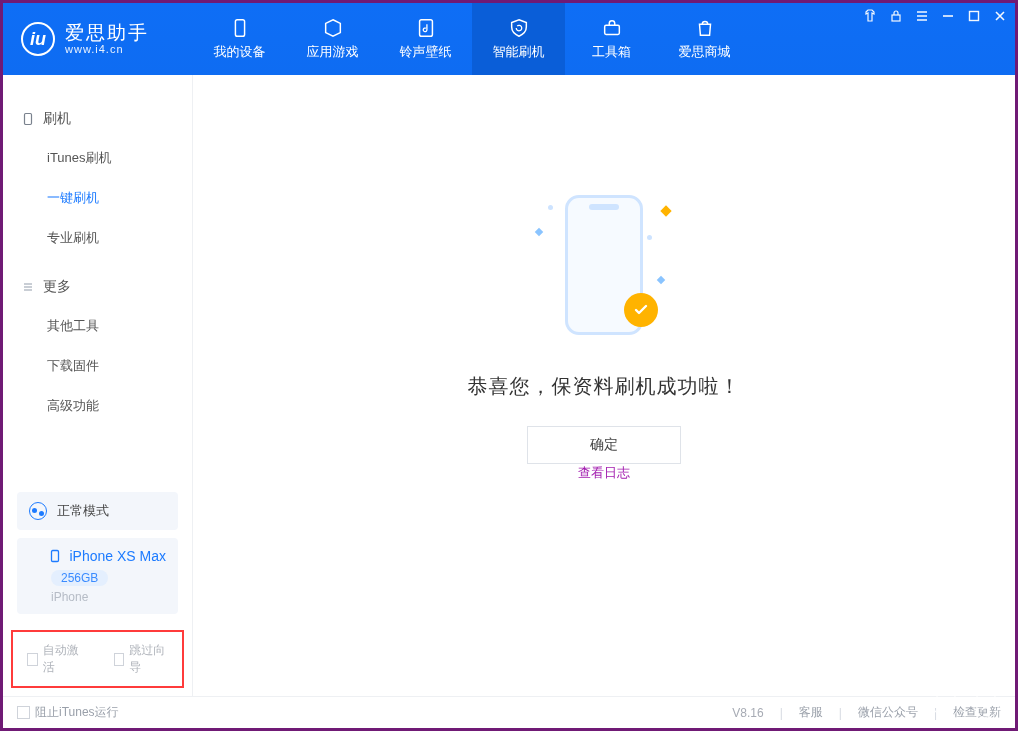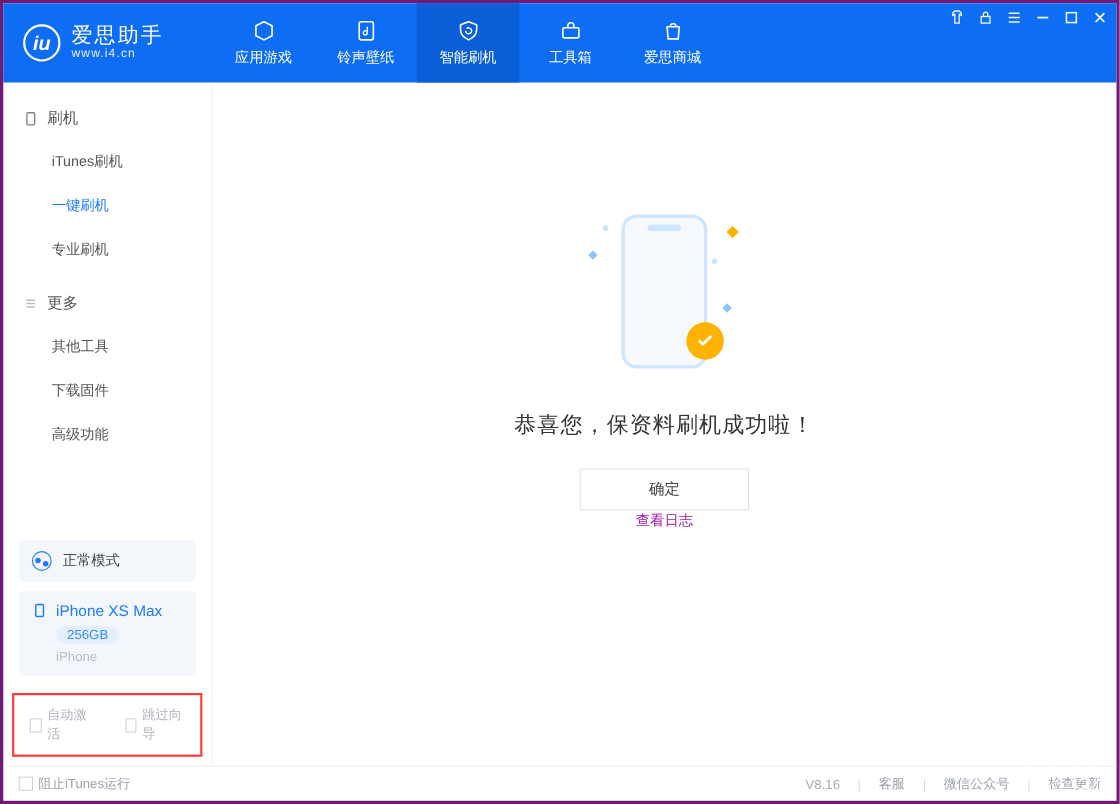--- a/index.html
+++ b/index.html
@@ -16,33 +16,33 @@
 .nav-tab svg { width: 22px; height: 22px; }
 .win-ctrls { position: absolute; right: 8px; top: 6px; display: flex; gap: 12px; align-items: center; }
 .win-ctrls .wc { width: 14px; height: 14px; cursor: pointer; opacity: .95; display: flex; align-items: center; justify-content: center; }
 .win-ctrls svg { width: 14px; height: 14px; }
 .header-icons { position: absolute; right: 16px; bottom: 10px; display: flex; gap: 14px; }
 .header-icons .hi { width: 26px; height: 26px; border: 1.5px solid #fff; border-radius: 50%; display: flex; align-items: center; justify-content: center; cursor: pointer; }
 .header-icons svg { width: 14px; height: 14px; }
 
 .body { flex: 1; display: flex; min-height: 0; }
 .sidebar { width: 190px; border-right: 1px solid #eef0f3; display: flex; flex-direction: column; }
-.side-content { flex: 1; overflow: auto; padding-top: 14px; }
+.side-content { flex: 1; overflow: auto; padding-top: 25px; }
 .side-group-head { display: flex; align-items: center; gap: 8px; padding: 10px 18px; color: #555; font-size: 14px; }
 .side-group-head svg { width: 14px; height: 14px; }
 .side-item { padding: 11px 18px 11px 44px; font-size: 13px; color: #555; cursor: pointer; }
 .side-item.active { color: #1d7bff; }
 .side-device-block { padding: 8px 14px 12px; }
 .mode-card { background: #f3f6fb; border-radius: 4px; padding: 10px 12px; display: flex; align-items: center; gap: 10px; font-size: 13px; color: #444; margin-bottom: 8px; }
 .mode-card .mc-icon { width: 18px; height: 18px; border: 1.5px solid #1d7bff; border-radius: 50%; position: relative; }
 .mode-card .mc-icon::before, .mode-card .mc-icon::after { content: ""; position: absolute; background: #1d7bff; border-radius: 50%; width: 5px; height: 5px; }
 .mode-card .mc-icon::before { left: 2px; top: 5px; }
 .mode-card .mc-icon::after { right: 2px; bottom: 3px; }
 .dev-card { background: #f3f6fb; border-radius: 4px; padding: 10px 12px; }
-.dev-card .dn { color: #1d7bff; font-size: 14px; font-weight: 500; display: flex; align-items: center; gap: 8px; }
+.dev-card .dn { color: #1d7bff; font-size: 14px; font-weight: 500; display: flex; align-items: center; gap: 8px; justify-content: flex-end; }
 .dev-card .cap { display: inline-block; margin-top: 6px; margin-left: 22px; background: #e4effe; color: #3a8bff; border-radius: 10px; padding: 1px 10px; font-size: 12px; }
 .dev-card .sub { margin-top: 4px; margin-left: 22px; color: #b6bcc6; font-size: 12px; }
 .side-check-row { padding: 10px 14px; display: flex; gap: 32px; align-items: center; font-size: 12px; color: #b0b4bb; border: 2px solid #ff3b3b; margin: 4px 8px 8px; }
 .chk { display: flex; align-items: center; gap: 5px; cursor: pointer; }
 .chk .box { width: 13px; height: 13px; border: 1px solid #cfd3da; background: #fff; }
 
 .main { flex: 1; display: flex; flex-direction: column; align-items: center; padding-top: 110px; }
 .phone-wrap { position: relative; width: 180px; height: 160px; display: flex; align-items: center; justify-content: center; }
 .phone { width: 78px; height: 140px; border: 3px solid #cfe4ff; border-radius: 14px; background: #f6faff; position: relative; }
 .phone::before { content: ""; position: absolute; left: 50%; top: 6px; transform: translateX(-50%); width: 30px; height: 6px; background: #cfe4ff; border-radius: 3px; }
@@ -74,20 +74,26 @@
     <div class="logo-block">
       <div class="logo-circle">iu</div>
       <div class="logo-text">
         <div class="cn">爱思助手</div>
         <div class="url">www.i4.cn</div>
       </div>
     </div>
     <div class="nav-tabs">
       <div class="nav-tab">
         <svg viewBox="0 0 24 24">
+            <rect x="7" y="3" width="10" height="18" rx="2" fill="none" stroke="#fff" stroke-width="1.6"></rect>
+          </svg>
+        <span>我的设备</span>
+      </div>
+      <div class="nav-tab">
+        <svg viewBox="0 0 24 24">
             <path d="M12 3l8 4v10l-8 4-8-4V7z" fill="none" stroke="#fff" stroke-width="1.6"></path>
           </svg>
         <span>应用游戏</span>
       </div>
       <div class="nav-tab">
         <svg viewBox="0 0 24 24">
             <rect x="5" y="3" width="14" height="18" rx="2" fill="none" stroke="#fff" stroke-width="1.6"></rect>
             <path d="M13 8v6a2 2 0 1 1-1-1.7" fill="none" stroke="#fff" stroke-width="1.4"></path>
           </svg>
         <span>铃声壁纸</span>

